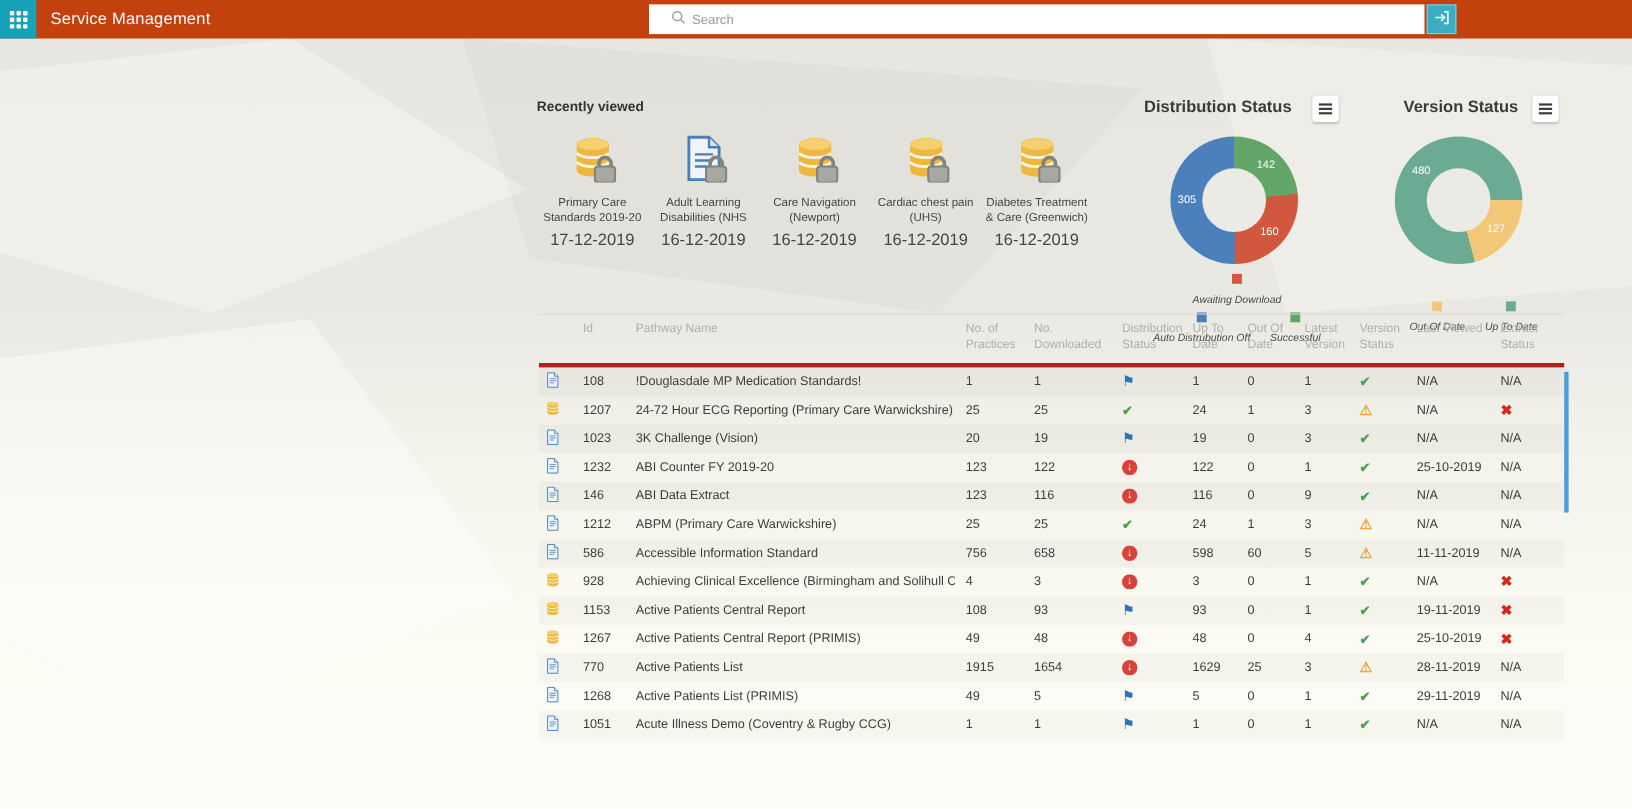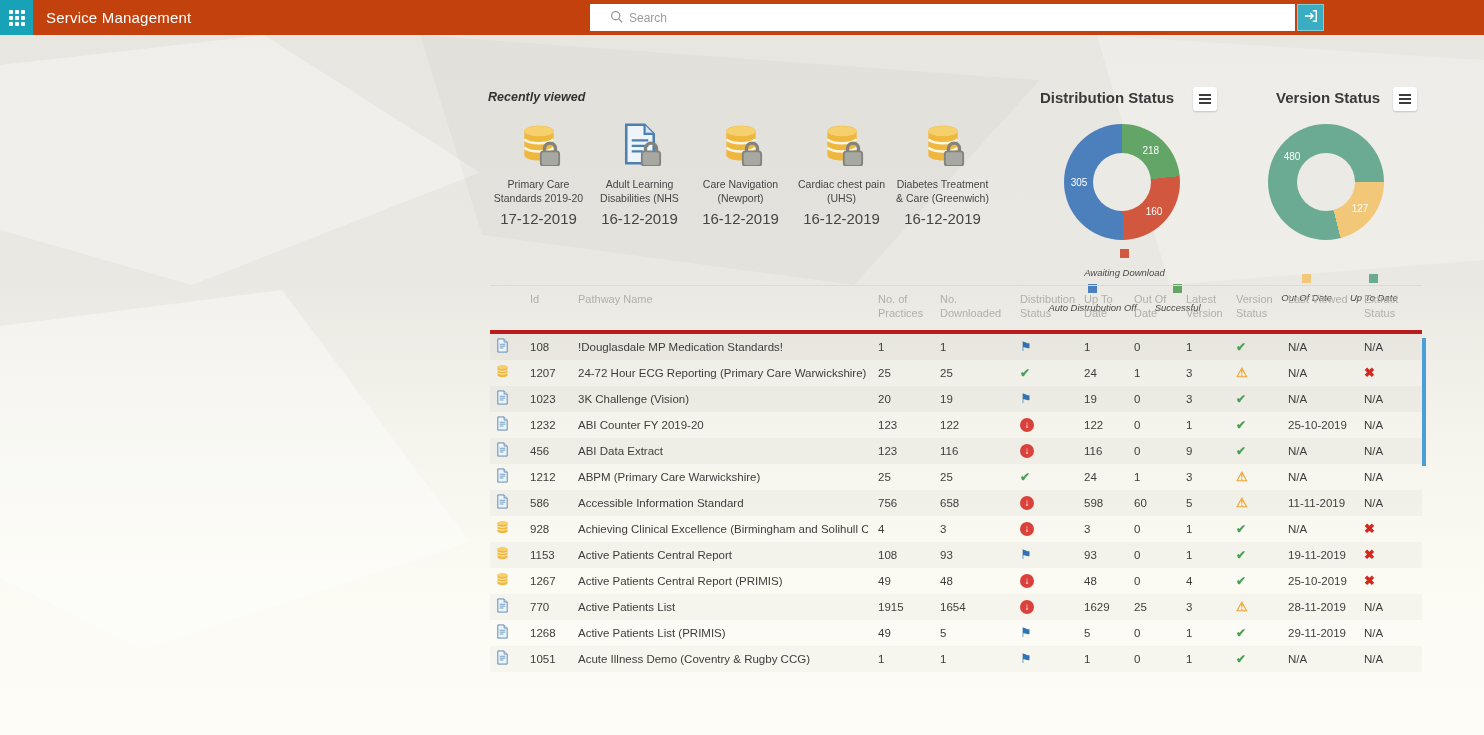--- a/index.html
+++ b/index.html
@@ -23,21 +23,21 @@
 
   
   .hero { position:relative; height:250px; z-index:1; }
   .shape { position:absolute; pointer-events:none; }
   .s1 { left:0; top:0; width:480px; height:250px; background:rgba(255,255,255,.33); clip-path:polygon(0 12%,55% 0,100% 55%,40% 100%,0 78%); }
   .s2 { left:420px; top:0; width:620px; height:250px; background:rgba(0,0,0,.022); clip-path:polygon(0 0,100% 18%,70% 100%,10% 80%); }
   .s3 { left:1000px; top:0; width:484px; height:250px; background:rgba(255,255,255,.25); clip-path:polygon(20% 0,100% 10%,100% 90%,35% 100%); }
   .s4 { left:0; top:290px; width:470px; height:360px; background:rgba(255,255,255,.4); clip-path:polygon(0 10%,60% 0,100% 70%,30% 100%,0 80%); z-index:0; }
 
   .recent { position:absolute; left:488px; top:55px; width:515px; }
-  .recent-title { font-size:12.5px; font-weight:bold; color:#333; margin-bottom:16px;font-style:italic; }
+  .recent-title { font-size:12.5px; font-weight:bold; color:#333; margin-bottom:16px; }
   .rv-list { display:flex; }
   .rv-item { width:101px; text-align:center; cursor:pointer; }
   .rv-icon { height:48px; display:flex; align-items:center; justify-content:center; margin-bottom:9px; }
   .rv-name { font-size:10.5px; color:#454545; line-height:1.35; padding:0 3px; }
   .rv-date { font-size:15px; color:#454545; margin-top:5px; }
 
   .chart-block { position:absolute; top:52px; }
   .chart-dist { left:1032px; width:185px; }
   .chart-ver  { left:1262px; width:155px; }
   .chart-head { display:flex; align-items:flex-start; }
@@ -205,21 +205,21 @@
   </div>
 
   <div class="chart-block chart-dist">
     <div class="chart-head">
       <div class="chart-title">Distribution Status</div>
       <button class="chart-menu">
           <span class="bars"></span>
         </button>
     </div>
     <div class="donut" style="background: conic-gradient(rgb(98, 165, 103) 0deg, rgb(98, 165, 103) 84.2175deg, rgb(210, 87, 63) 84.2175deg, rgb(210, 87, 63) 179.11deg, rgb(75, 128, 189) 179.11deg, rgb(75, 128, 189) 360deg);">
-        <span class="donut-val" style="left:74.8%;top:22.6%">218</span>
+        <span class="donut-val" style="left:74.8%;top:22.6%">142</span>
         <span class="donut-val" style="left:77.6%;top:74.6%">160</span>
         <span class="donut-val" style="left:13.0%;top:50.3%">305</span>
       </div>
     <div class="legend"><span class="lg-item"><span class="lg-sq" style="background:#d2573f"></span><span class="lg-lbl">Awaiting Download</span></span><span class="lg-item"><span class="lg-sq" style="background:#4b80bd"></span><span class="lg-lbl">Auto Distrubution Off</span></span><span class="lg-item"><span class="lg-sq" style="background:#62a567"></span><span class="lg-lbl">Successful</span></span></div>
   </div>
 
   <div class="chart-block chart-ver">
     <div class="chart-head">
       <div class="chart-title">Version Status</div>
       <button class="chart-menu">
@@ -332,21 +332,21 @@
       <div class="td">N/A</div>
     </div>
       <div class="tr">
       <div class="td td-icon">
           <span><svg width="15" height="15" viewBox="0 0 24 24">
               <path d="M4.5 1.5h10l5 5v16h-15z" fill="#eef4fa" stroke="#4a80b4" stroke-width="1.4"></path>
               <path d="M14.5 1.5v5h5" fill="#d6e4f2" stroke="#4a80b4" stroke-width="1.2"></path>
               <path d="M7.5 10h9M7.5 13h9M7.5 16h6" stroke="#4a80b4" stroke-width="1.2"></path>
             </svg></span>
         </div>
-      <div class="td">456</div>
+      <div class="td">146</div>
       <div class="td td-name">ABI Data Extract</div>
       <div class="td">123</div>
       <div class="td">116</div>
       <div class="td"><span class="st st-dl">↓</span></div>
       <div class="td">116</div>
       <div class="td">0</div>
       <div class="td">9</div>
       <div class="td"><span class="st st-check">✔</span></div>
       <div class="td">N/A</div>
       <div class="td">N/A</div>

